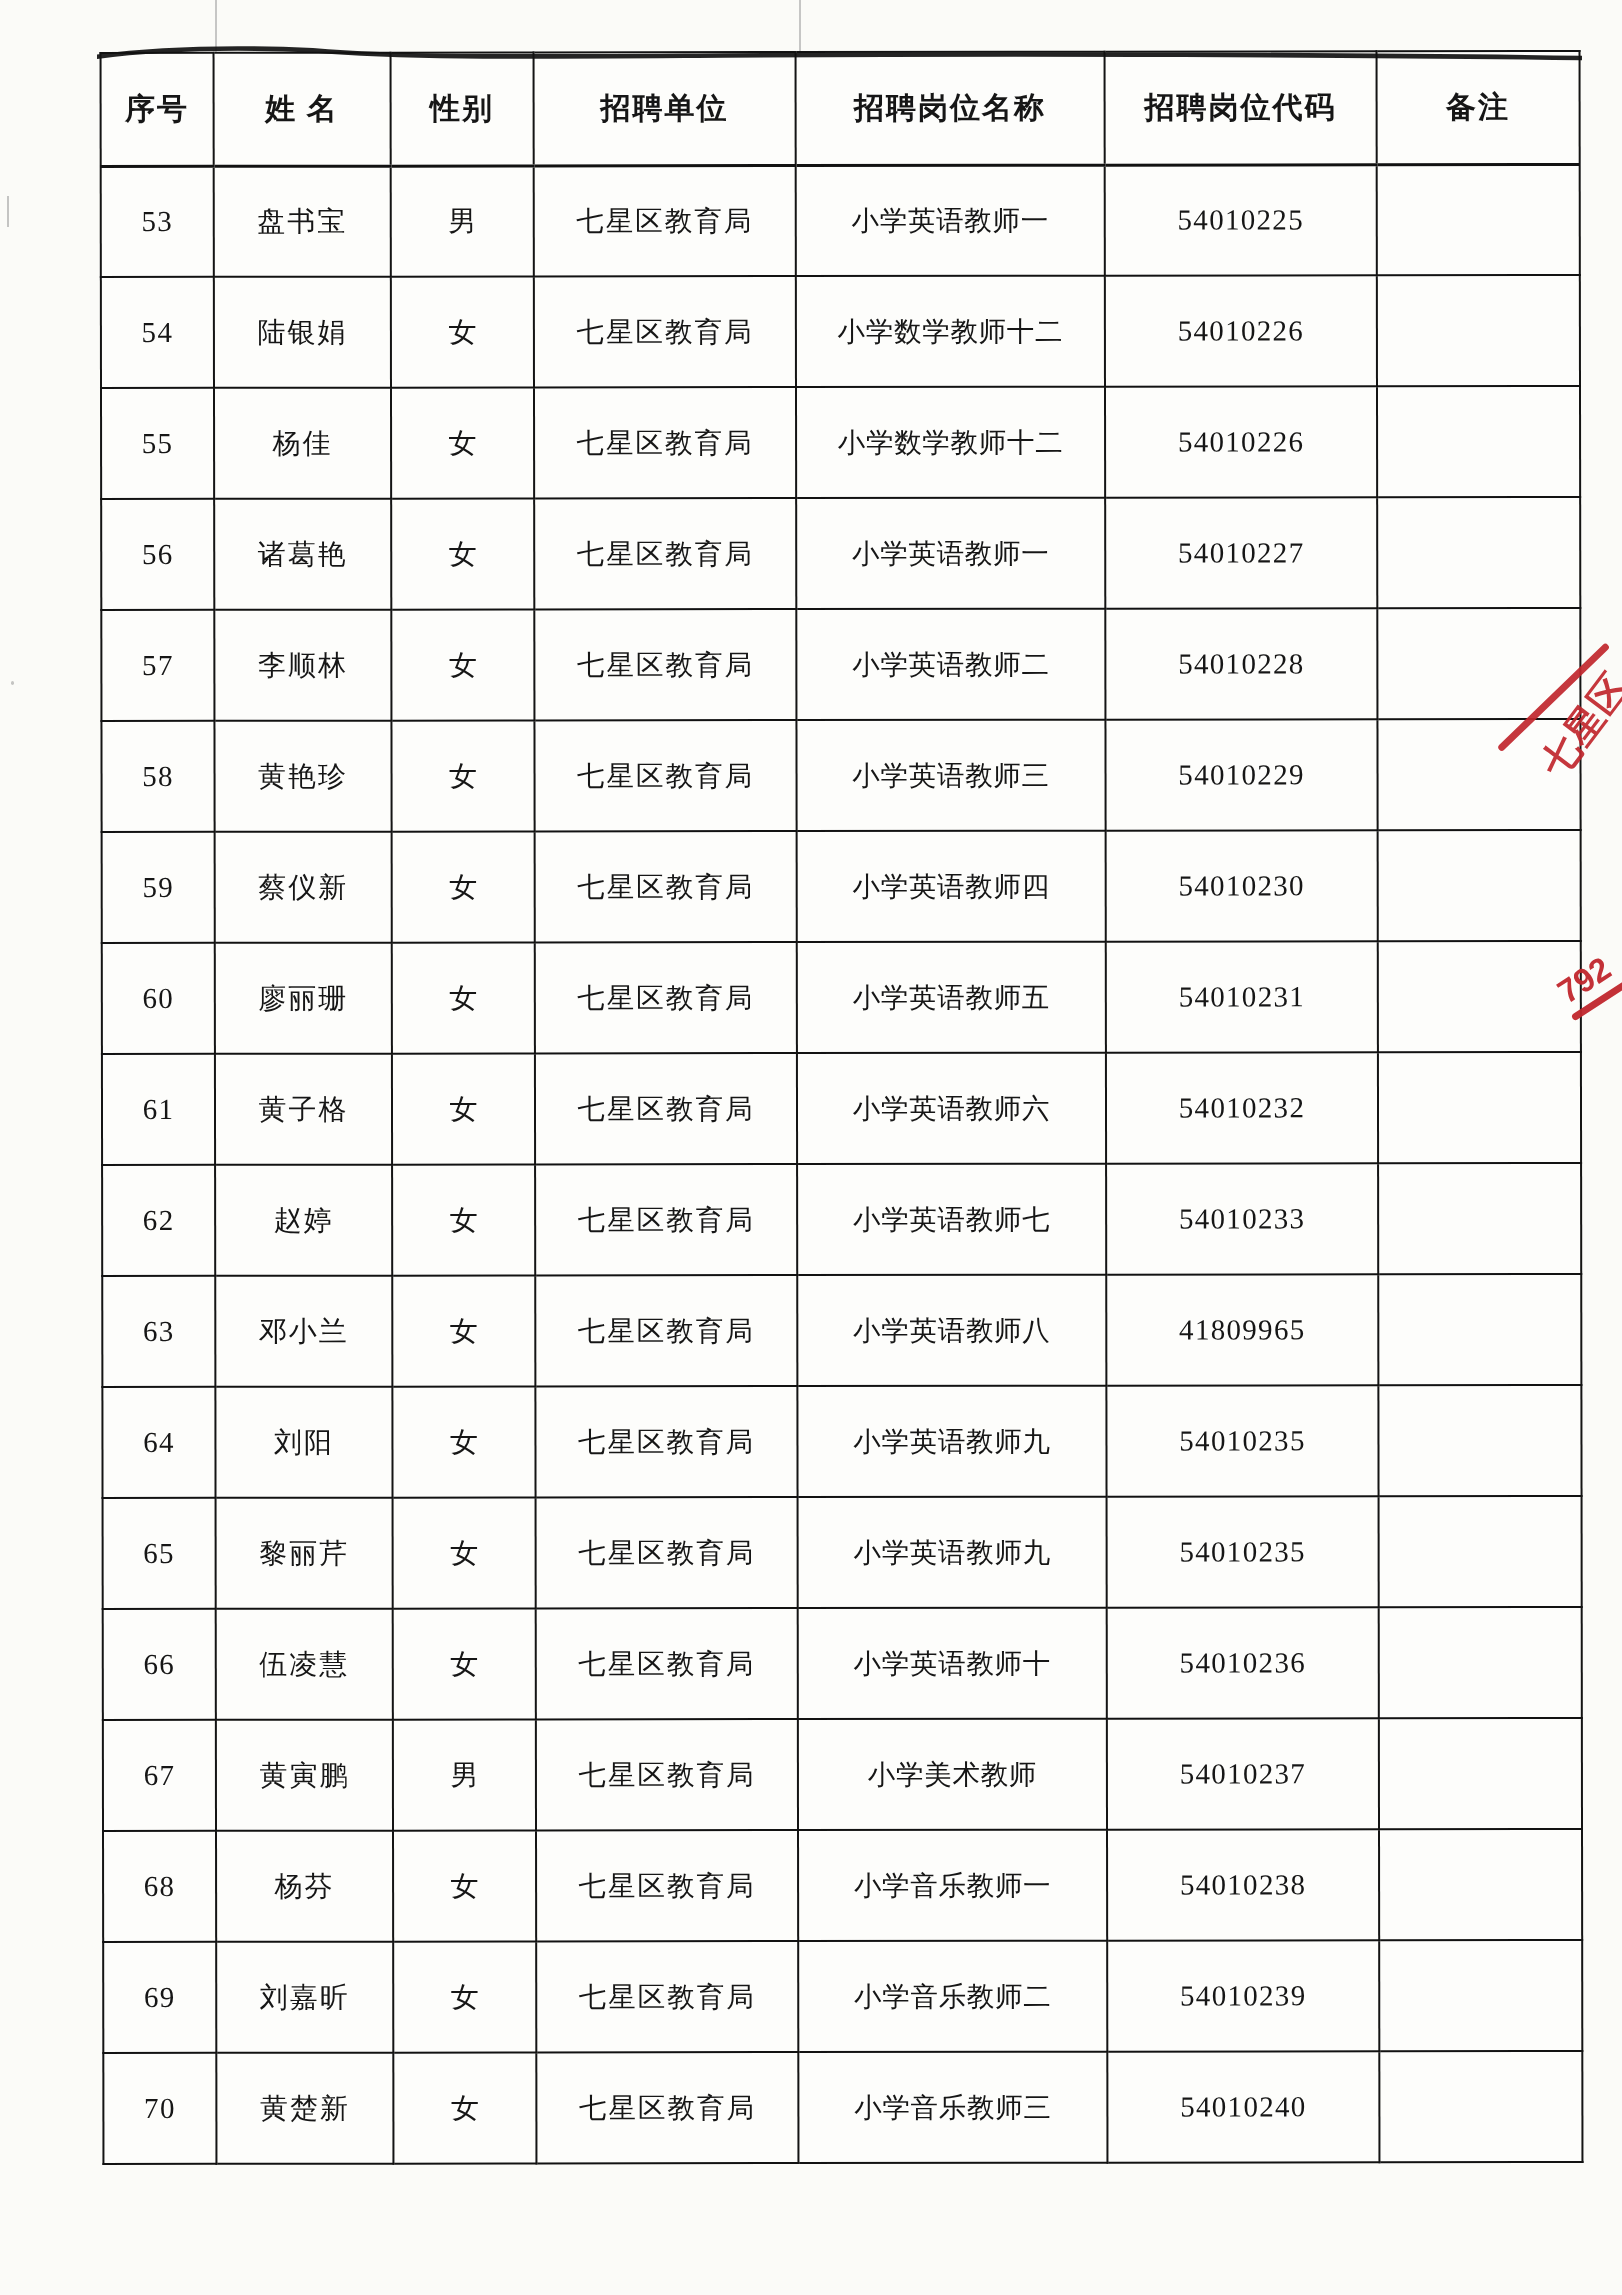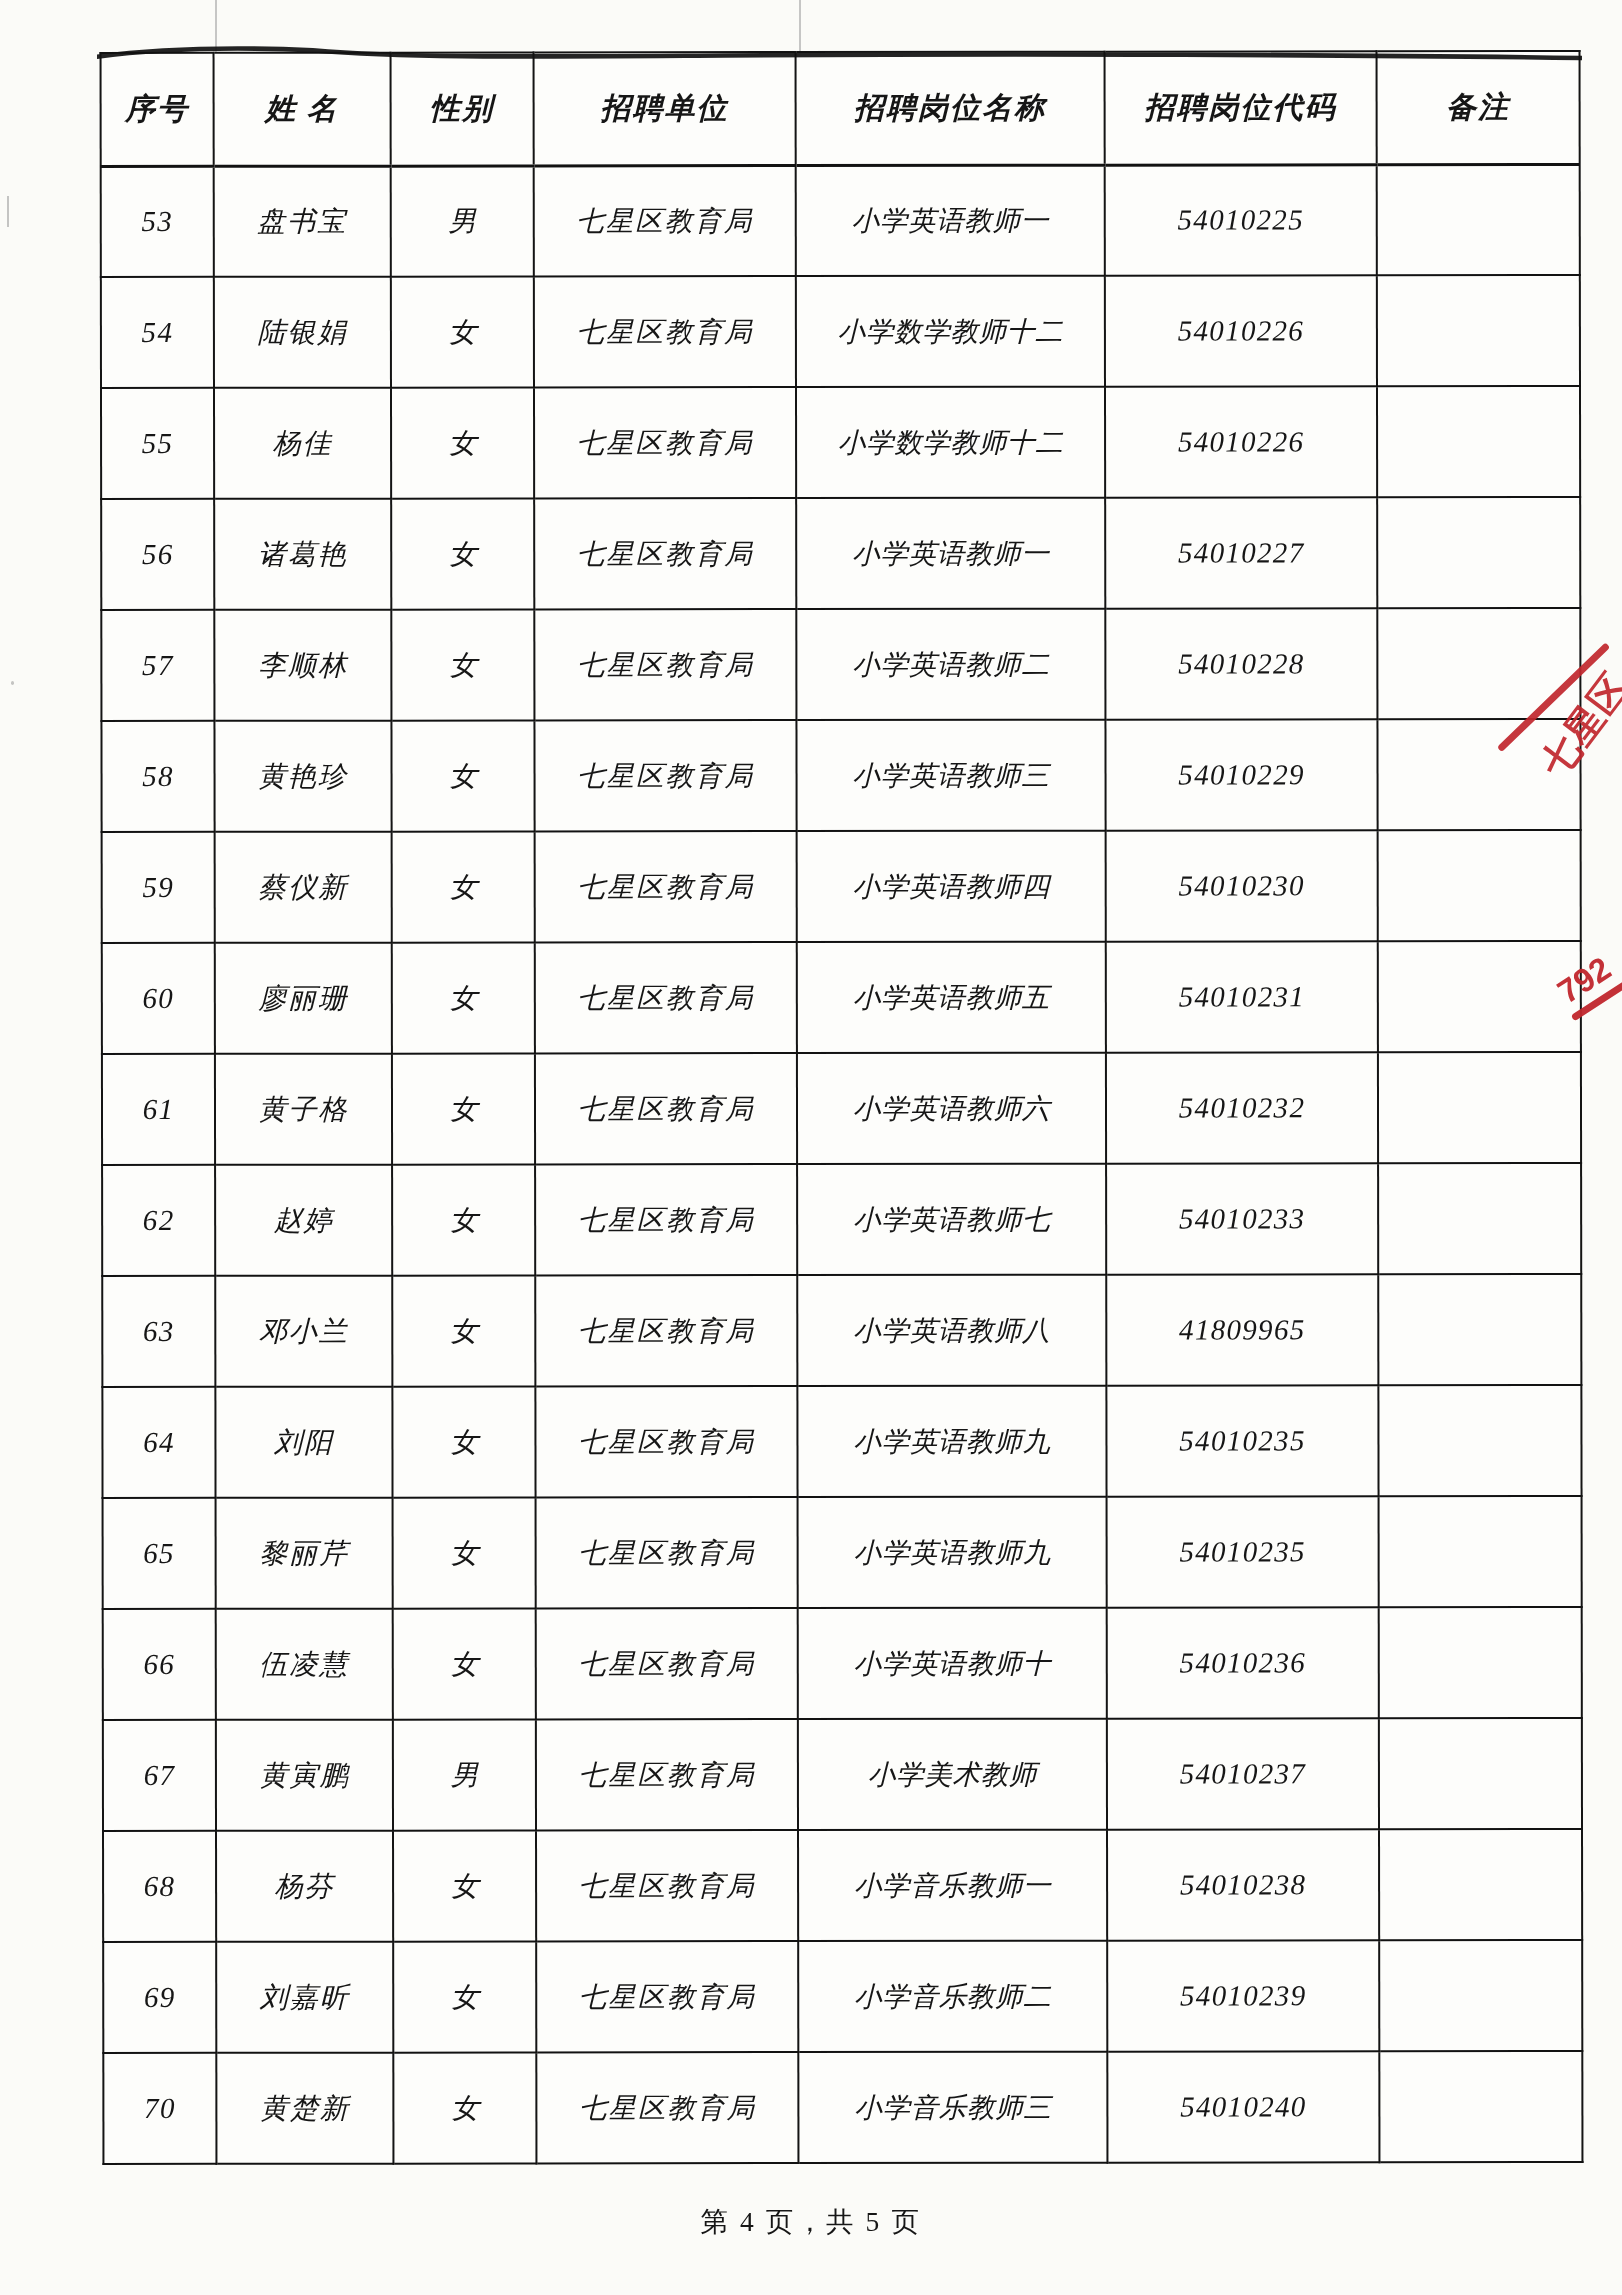--- a/index.html
+++ b/index.html
@@ -18,21 +18,20 @@
   .page {
     position: absolute;
     inset: 0;
   }
   
   .roster-wrap {
     position: absolute;
     left: 101px;
     top: 51px;
     width: 1199px;
-    font-style: italic;
   }
   table.roster {
     border-collapse: collapse;
     table-layout: fixed;
     width: 1478px;
     background: #fdfdfb;
     transform: rotate(-0.08deg);
   }
   table.roster th, table.roster td {
     border-left: 2px solid #141414;
@@ -344,15 +343,14 @@
 
   <div class="stamp stamp-top">
     <span class="rim"></span>
     <span class="chars">七星区</span>
   </div>
   <div class="stamp stamp-bottom">
     <span class="digits">792</span>
     <span class="rim"></span>
   </div>
 
-  <div class="footer">第 4 页，共 5 页</div>
 </div>
 
 
 </body></html>

